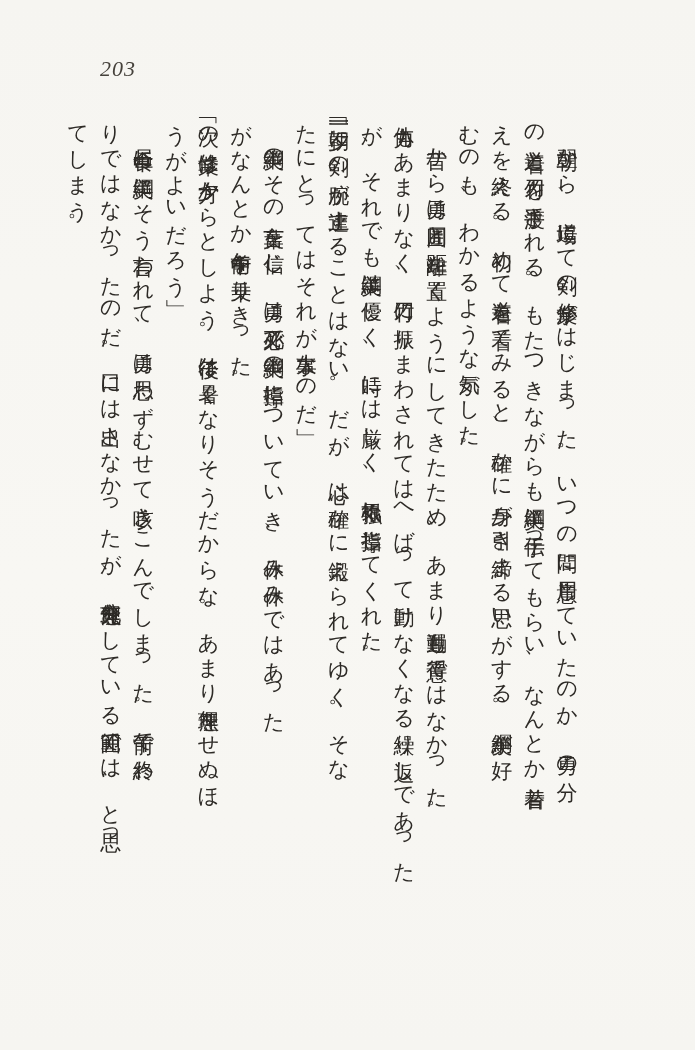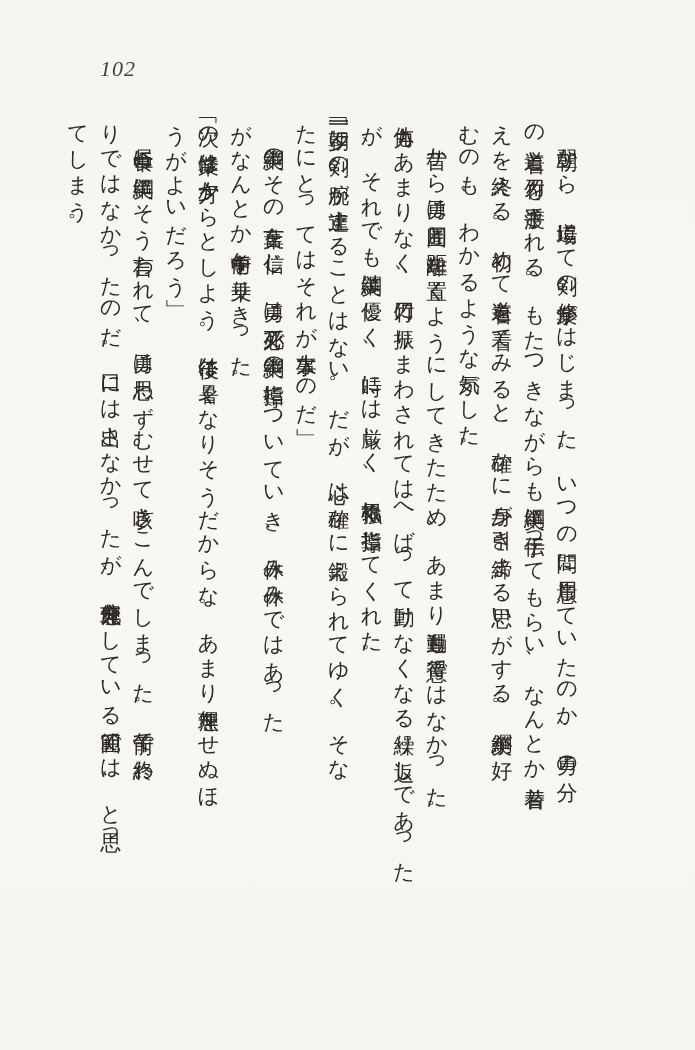--- a/index.html
+++ b/index.html
@@ -50,21 +50,21 @@
     margin: 0;
     padding: 0;
     white-space: nowrap;
   }
 </style>
 </head>
 <body>
 
 <div class="page">
 
-  <div class="page-number">102</div>
+  <div class="page-number">203</div>
 
   <div class="page-body">
 
     <div class="para">
       <p class="line">　翌朝から、道場にて剣の修業がはじまった。いつの間に用意していたのか、勇の分</p>
       <p class="line">の道着と竹刀を手渡される。もたつきながらも美綱に手伝ってもらい、なんとか着替</p>
       <p class="line">えを終える。初めて道着を着てみると、確かに身が引き締まる思いがする。美綱が好</p>
       <p class="line">むのも、わかるような気がした。</p>
     </div>
 

